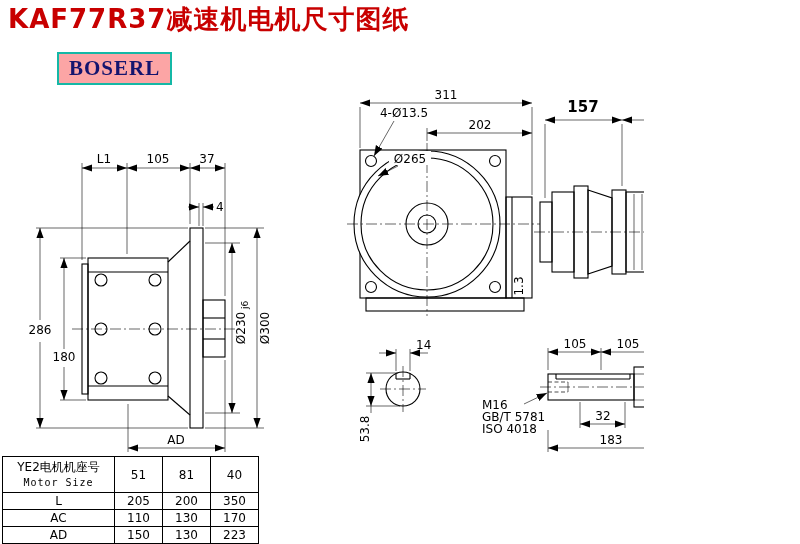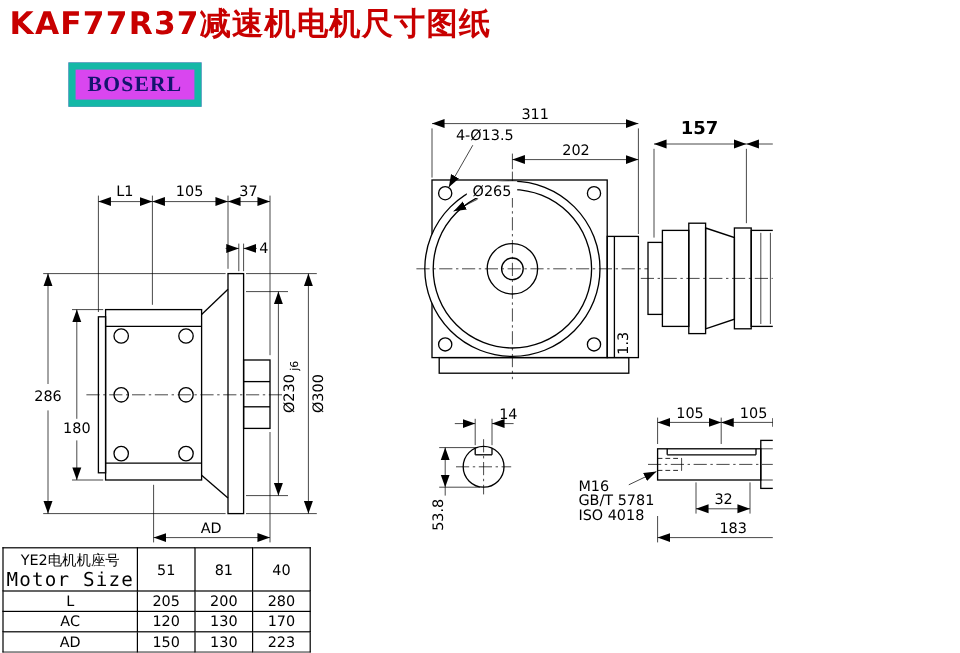--- a/index.html
+++ b/index.html
@@ -1,43 +1,43 @@
 <!DOCTYPE html>
 <html><head>
 <meta charset="utf-8">
 <style>
   * { margin:0; padding:0; box-sizing:border-box; }
   html,body { background:#fff; }
   #canvas { position:relative; width:644px; height:544px; background:#fff; overflow:hidden;
             font-family:"DejaVu Sans","Liberation Sans",sans-serif; }
   .title { position:absolute; left:8px; top:2px; font-size:26px; font-weight:bold;
            color:#c80000; letter-spacing:1px; white-space:nowrap; }
-  .logo { position:absolute; left:57px; top:52px; border:6px solid #14b8a6; color:#14146e;
-          font-family:"Liberation Serif","DejaVu Serif",serif; font-weight:bold; font-size:18px;
-          padding:2px 10px; letter-spacing:1px; background:#d946ef; }
+  .logo { position:absolute; left:57px; top:52px; border:2px solid #14b8a6; color:#14146e;
+          font-family:"Liberation Serif","DejaVu Serif",serif; font-weight:bold; font-size:21px;
+          padding:2px 10px; letter-spacing:1px; background:#fca5a5; }
   #drawing { position:absolute; left:0; top:0; }
   
   .ln  { stroke:#000; stroke-width:1.1; fill:none; }
   .lnw { stroke:#000; stroke-width:1.1; fill:#fff; }
   .tn  { stroke:#000; stroke-width:0.6; fill:none; }
   .cl  { stroke:#000; stroke-width:0.6; fill:none; stroke-dasharray:11 3 2 3; }
   .hid { stroke:#000; stroke-width:0.7; fill:none; stroke-dasharray:4 2.5; }
   .dim { font-size:12px; fill:#000; text-anchor:middle; }
   .dims{ text-anchor:start; }
   .dimb{ font-size:15px; font-weight:bold; }
   .sm  { font-size:9px; }
   .wf  { fill:#fff; stroke:none; }
   
   .size-table { position:absolute; left:2px; top:456px; border-collapse:collapse; background:#fff; }
   .size-table th, .size-table td { border:1px solid #000; font-weight:normal; text-align:center;
                                    font-size:12px; line-height:16px; height:17px; padding:0 2px; }
   .size-table .label-col { width:112px; }
   .size-table .val-col { width:48px; }
   .size-table .hd { height:36px; }
-  .mono { font-family:"DejaVu Sans Mono","Liberation Mono",monospace; font-size:16px; letter-spacing:1px; }
+  .mono { font-family:"DejaVu Sans Mono","Liberation Mono",monospace; font-size:10px; letter-spacing:1px; }
 </style>
 </head>
 <body>
 
 <div id="canvas">
 
   <div class="title">KAF77R37减速机电机尺寸图纸</div>
   <div class="logo">BOSERL</div>
 
   <svg id="drawing" width="800" height="544" viewBox="0 0 800 544">
@@ -277,25 +277,25 @@
         <div class="mono">Motor Size</div>
       </th>
       <th class="val-col">51</th>
       <th class="val-col">81</th>
       <th class="val-col">40</th>
     </tr>
     <tr>
       <td>L</td>
       <td>205</td>
       <td>200</td>
-      <td>280</td>
+      <td>350</td>
     </tr>
     <tr>
       <td>AC</td>
-      <td>120</td>
+      <td>110</td>
       <td>130</td>
       <td>170</td>
     </tr>
     <tr>
       <td>AD</td>
       <td>150</td>
       <td>130</td>
       <td>223</td>
     </tr>
   </tbody>

